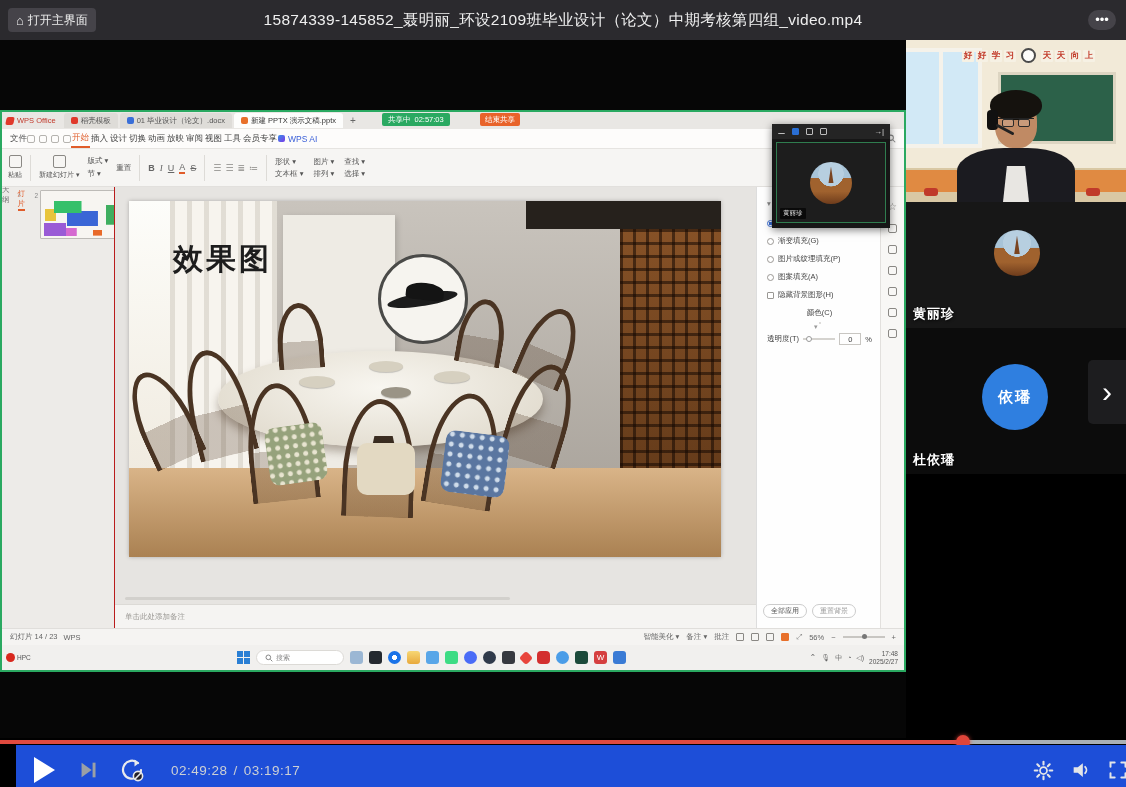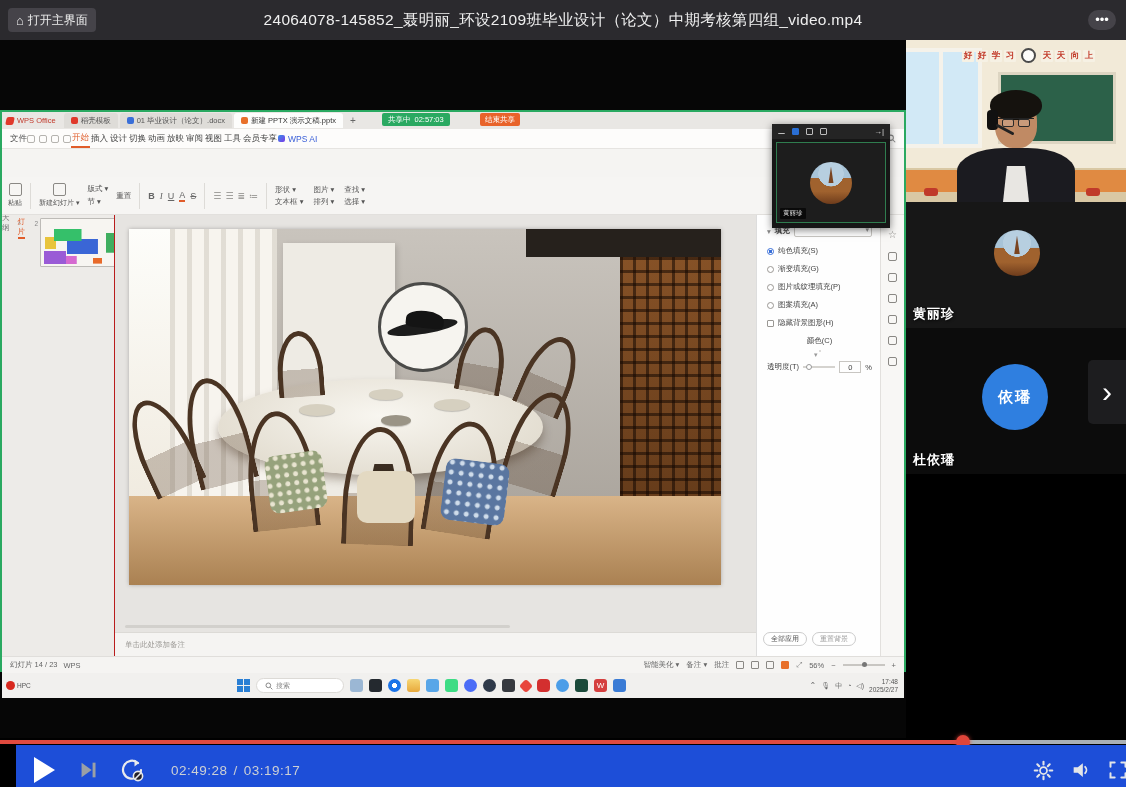--- a/index.html
+++ b/index.html
@@ -43,21 +43,21 @@
     align-items:center; padding:0 8px; font-size:8.5px; color:#444; }
   .mfile { color:#555; }
   .qicons { display:flex; gap:4px; }
   .qic { width:8px; height:8px; border:1px solid #b5b3af; border-radius:2px; }
   .mitem { cursor:pointer; padding:2px 1px; }
   .mitem.active { color:#e05c2a; border-bottom:2px solid #e05c2a; }
   .mai { display:flex; align-items:center; gap:3px; color:#3a5fd8; }
   .aidot { width:7px; height:7px; background:linear-gradient(135deg,#3a8fe8,#7a3ae8); border-radius:2px; }
 
   .wps-toolbar { height:38px; background:#f6f5f3; border-bottom:1px solid #e2e0dd; display:flex;
-    align-items:center; padding:0 6px; gap:8px; color:#555;margin-top:28px; }
+    align-items:center; padding:0 6px; gap:8px; color:#555; }
   .tgroup { display:flex; align-items:center; gap:7px; }
   .tbig { display:flex; flex-direction:column; align-items:center; gap:2px; font-size:7px; cursor:pointer; }
   .tbig .bic { width:13px; height:13px; border:1.5px solid #8a8884; border-radius:2px; }
   .tsep { width:1px; height:26px; background:#dddbd7; }
   .tmini { font-size:7.5px; cursor:pointer; white-space:nowrap; }
   .fontbtns { display:flex; gap:5px; font-size:9px; color:#666; align-items:center; }
   .fontbtns b{font-weight:700;} .fontbtns i{font-family:"Liberation Serif",serif;} .fontbtns u{text-decoration:underline;}
   .alignrow { display:flex; gap:4px; color:#8a8884; font-size:9px; }
   .r2grid { display:grid; grid-template-columns:auto auto auto; gap:2px 10px; font-size:7.5px; }
 
@@ -287,21 +287,21 @@
 </head>
 <body>
 
 <div class="stage">
 
   <div class="topbar">
     <button class="home-btn">
       <span class="home-ic">⌂</span>
       <span>打开主界面</span>
     </button>
-    <div class="vtitle">24064078-145852_聂明丽_环设2109班毕业设计（论文）中期考核第四组_video.mp4</div>
+    <div class="vtitle">15874339-145852_聂明丽_环设2109班毕业设计（论文）中期考核第四组_video.mp4</div>
     <button class="more-btn">
       <span>•••</span>
     </button>
   </div>
 
   <div class="share-area">
     <div class="wps">
 
       <div class="wps-tabs">
         <div class="wps-brand">
@@ -456,20 +456,21 @@
             <div class="chair" style="left:118px;top:182px;width:68px;height:118px;transform:rotate(-6deg);"></div>
             <div class="chair" style="left:214px;top:198px;width:72px;height:118px;transform:rotate(2deg);"></div>
             <div class="chair" style="left:300px;top:192px;width:70px;height:114px;transform:rotate(9deg);"></div>
             <div class="chair" style="left:382px;top:162px;width:60px;height:100px;transform:rotate(17deg);"></div>
             <div class="chair" style="left:396px;top:106px;width:50px;height:78px;transform:rotate(23deg);"></div>
             <div class="chair" style="left:148px;top:102px;width:46px;height:66px;transform:rotate(-4deg);"></div>
             <div class="chair" style="left:330px;top:98px;width:46px;height:66px;transform:rotate(10deg);"></div>
             <div class="cushion cu-green" style="left:138px;top:224px;width:58px;height:58px;transform:rotate(-8deg);"></div>
             <div class="cushion cu-cream" style="left:228px;top:242px;width:58px;height:52px;"></div>
             <div class="cushion cu-blue" style="left:314px;top:232px;width:64px;height:62px;transform:rotate(7deg);"></div>
+            <div class="slide-title">效果图</div>
           </div>
           <div class="hscroll"></div>
           <div class="notes">单击此处添加备注</div>
         </div>
 
         <div class="props">
           <div class="p-row">
             <span style="color:#888;">▾</span>
             <span class="p-title">填充</span>
             <span class="p-select"></span>

